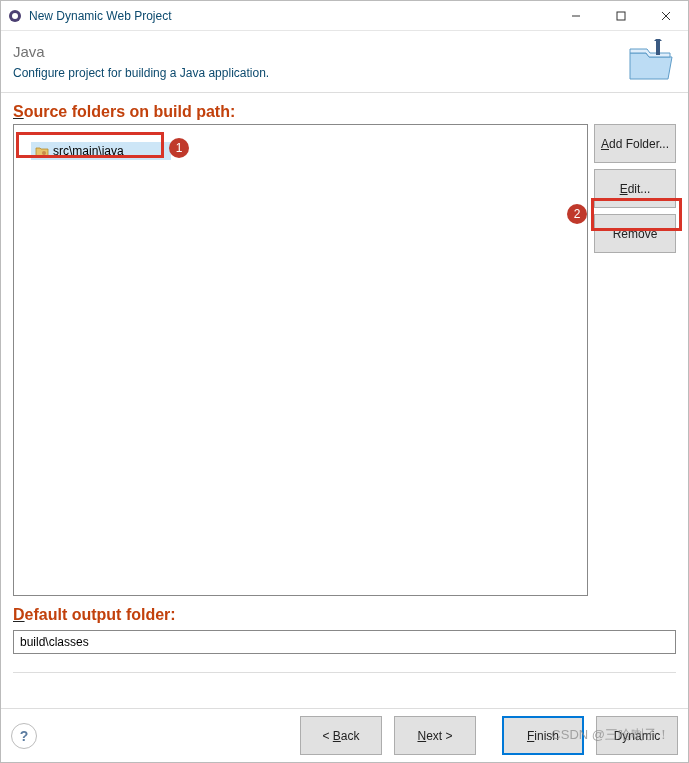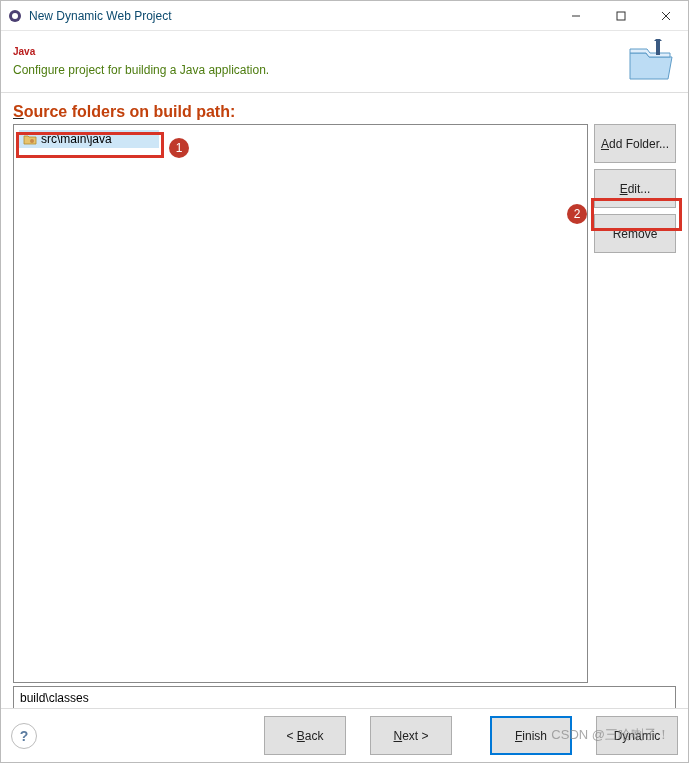--- a/index.html
+++ b/index.html
@@ -33,38 +33,38 @@
     
     .banner {
       height: 62px;
       background: #fff;
       border-bottom: 1px solid #ddd;
       display: flex;
       align-items: center;
       padding: 0 12px;
     }
     .banner .banner-text { flex: 1; }
-    .banner .banner-title { font-size: 10px; font-weight: bold; color: #b91c1c; }
-    .banner .banner-subtitle { font-size: 12px; color: #4d7c0f; margin-top: 6px; }
+    .banner .banner-title { font-size: 15px; font-weight: normal; color: #737373; }
+    .banner .banner-subtitle { font-size: 12px; color: #0c4a6e; margin-top: 6px; }
     .banner .banner-icon { width: 50px; }
 
     
     .content {
       padding: 10px 12px 4px 12px;
     }
     .label-row { font-size: 16px; color: #c2410c; margin-bottom: 3px; font-weight: bold; }
     .underline { text-decoration: underline; text-decoration-color: #222; }
 
     .builder-row { display: flex; gap: 6px; }
     .list-box {
       flex: 1;
-      height: 559px;
+      height: 472px;
       background: #fff;
       border: 1px solid #888;
-      padding: 5px;
+      padding: 17px;
       position: relative;
     }
     .list-item {
       display: flex;
       align-items: center;
       gap: 4px;
       height: 18px;
       padding: 0 4px;
       width: 140px;
       background: #cde6f7;
@@ -108,21 +108,21 @@
       align-items: center;
       padding: 0 10px;
       background: #fff;
     }
     .help-btn {
       width: 26px; height: 26px;
       border: 1px solid #bcbcbc; border-radius: 50%;
       display: flex; align-items: center; justify-content: center;
       color: #5b7ca0; font-weight: bold; font-size: 14px;
     }
-    .footer-buttons { flex: 1; display: flex; justify-content: flex-end; gap: 24px; }
+    .footer-buttons { flex: 1; display: flex; justify-content: flex-end; gap: 12px; }
     .footer-buttons .win-button { width: 82px; }
     .footer-buttons .gap-right { margin-right: 14px; }
 
     
     .red-box {
       position: absolute;
       border: 3px solid #d83427;
       pointer-events: none;
       z-index: 50;
     }
@@ -216,20 +216,23 @@
       </div>
       <div class="win-button">
         <span><span class="underline">E</span>dit...</span>
       </div>
       <div class="win-button">
         <span>Remove</span>
       </div>
     </div>
   </div>
 
+  <div class="label-row output-label">
+    <span><span class="underline">D</span>efault output folder:</span>
+  </div>
   <input type="text" class="text-input" value="build\classes" style="">
 
   <div class="sep-line"></div>
 </div>
 
 <div class="footer">
   <div class="help-btn">
     <span>?</span>
   </div>
   <div class="footer-buttons">

